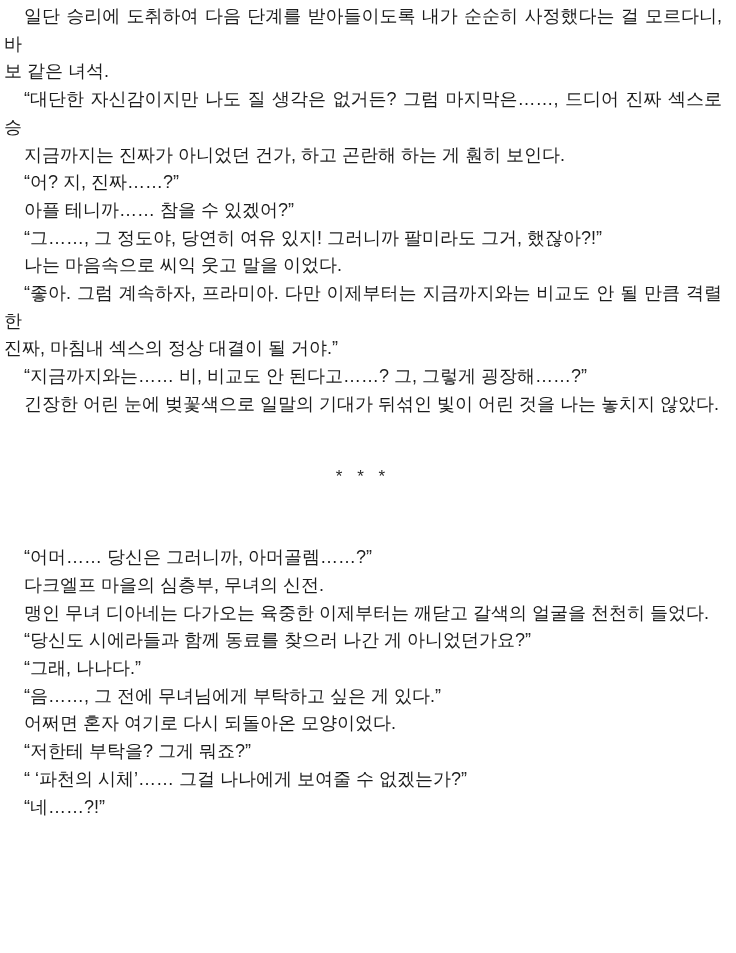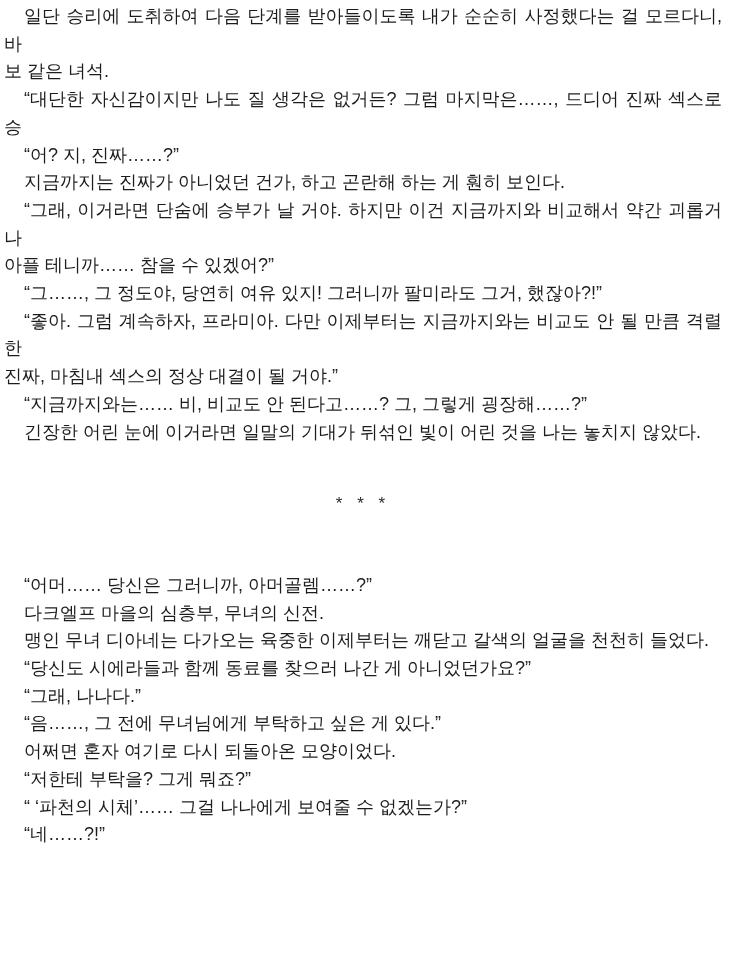--- a/index.html
+++ b/index.html
@@ -56,41 +56,43 @@
 <main class="page">
   <section class="scene" id="scene-0">
       <p class="para">
         <span class="line fill">일단 승리에 도취하여 다음 단계를 받아들이도록 내가 순순히 사정했다는 걸 모르다니, 바</span>
         <span class="line">보 같은 녀석.</span>
       </p>
       <p class="para">
         <span class="line fill">“대단한 자신감이지만 나도 질 생각은 없거든? 그럼 마지막은……, 드디어 진짜 섹스로 승</span>
       </p>
       <p class="para">
+        <span class="line">지금까지는 진짜가 아니었던 건가, 하고 곤란해 하는 게 훤히 보인다.</span>
+      </p>
+      <p class="para">
         <span class="line">“어? 지, 진짜……?”</span>
       </p>
       <p class="para">
-        <span class="line">지금까지는 진짜가 아니었던 건가, 하고 곤란해 하는 게 훤히 보인다.</span>
-      </p>
-      <p class="para">
-        <span class="line fill">“그래, 이거라면 단숨에 승부가 날 거야. 하지만 이건 지금까지와 비교해서 약간 괴롭거나</span>
         <span class="line">아플 테니까…… 참을 수 있겠어?”</span>
       </p>
       <p class="para">
         <span class="line">“그……, 그 정도야, 당연히 여유 있지! 그러니까 팔미라도 그거, 했잖아?!”</span>
+      </p>
+      <p class="para">
+        <span class="line">나는 마음속으로 씨익 웃고 말을 이었다.</span>
       </p>
       <p class="para">
         <span class="line fill">“좋아. 그럼 계속하자, 프라미아. 다만 이제부터는 지금까지와는 비교도 안 될 만큼 격렬한</span>
         <span class="line">진짜, 마침내 섹스의 정상 대결이 될 거야.”</span>
       </p>
       <p class="para">
         <span class="line">“지금까지와는…… 비, 비교도 안 된다고……? 그, 그렇게 굉장해……?”</span>
       </p>
       <p class="para">
-        <span class="line">긴장한 어린 눈에 이거라면 일말의 기대가 뒤섞인 빛이 어린 것을 나는 놓치지 않았다.</span>
+        <span class="line">긴장한 어린 눈에 벚꽃색으로 일말의 기대가 뒤섞인 빛이 어린 것을 나는 놓치지 않았다.</span>
       </p>
     </section>
   <div class="separator">* * *</div>
   <section class="scene" id="scene-1">
       <p class="para">
         <span class="line">“어머…… 당신은 그러니까, 아머골렘……?”</span>
       </p>
       <p class="para">
         <span class="line">다크엘프 마을의 심층부, 무녀의 신전.</span>
       </p>

